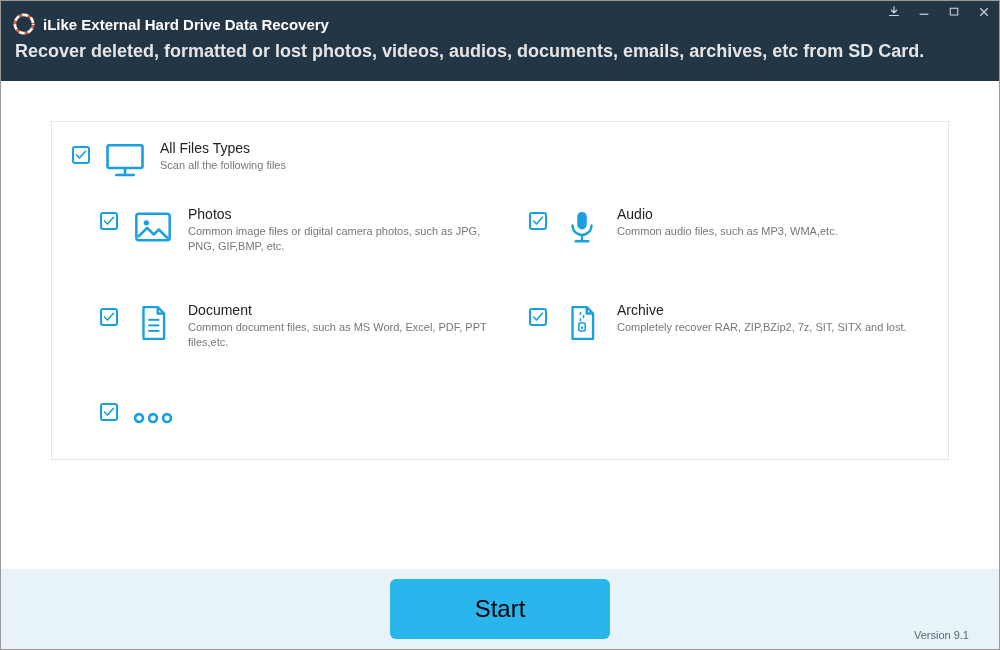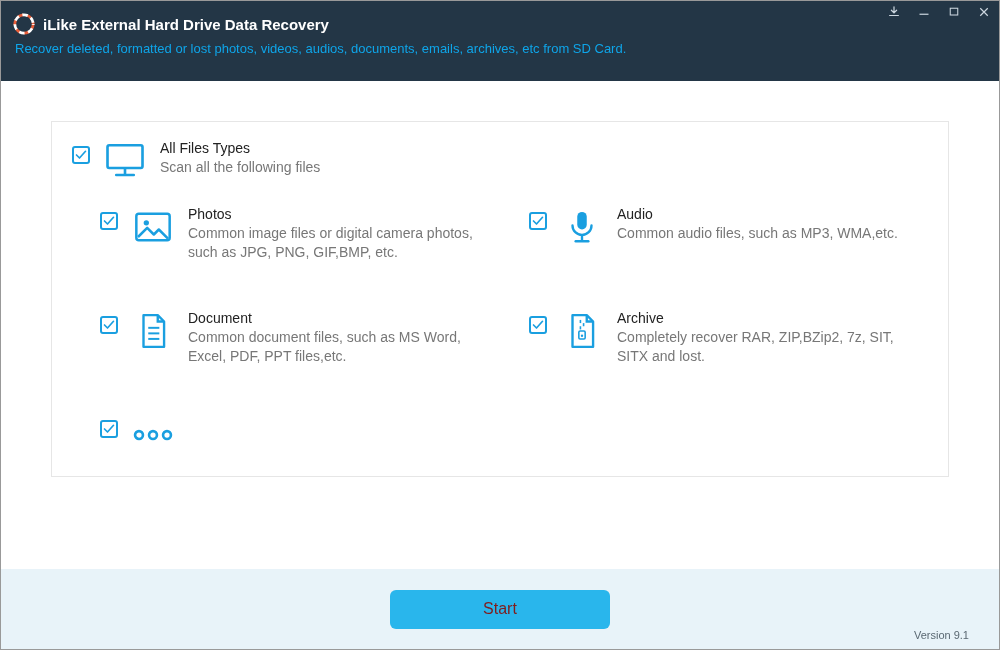--- a/index.html
+++ b/index.html
@@ -1,41 +1,41 @@
 <!DOCTYPE html>
 <html><head>
 <meta charset="utf-8">
 <style>
   * { box-sizing: border-box; margin: 0; padding: 0; }
   body { font-family: "Segoe UI", Tahoma, sans-serif; background: #f5f5f5; }
   .window { width: 1000px; height: 650px; background: #fff; position: relative; display: flex; flex-direction: column; border: 1px solid #999; }
   .titlebar { background: #233646; color: #b9c8d6; height: 80px; padding: 12px 20px 0 12px; position: relative; }
   .titlebar-top { display: flex; align-items: center; gap: 8px; }
   .app-title { color: #fff; font-size: 15px; font-weight: 600; }
-  .subtitle { color: #0ea5e9; font-size: 13px; margin-top: 6px; margin-left: 2px; }
+  .subtitle { color: #e5e5e5; font-size: 18px; margin-top: 6px; margin-left: 2px; font-weight: bold; }
   .win-controls { position: absolute; top: 0; right: 0; display: flex; }
   .win-btn { width: 30px; height: 22px; display: flex; align-items: center; justify-content: center; color: #ccd6df; cursor: pointer; font-size: 13px; }
   .logo-icon { width: 22px; height: 22px; }
 
   .body-area { flex: 1; background: #fff; padding: 40px 50px 4px 50px; }
   .panel { border: 1px solid #e6e6e6; padding: 10px 20px 20px 20px; }
 
   .row-top { display: flex; align-items: flex-start; padding: 8px 0 24px 0; }
   .grid { display: grid; grid-template-columns: 1fr 1fr; column-gap: 30px; row-gap: 48px; padding-left: 28px; }
 
   .item { display: flex; align-items: flex-start; gap: 14px; }
   .chk { width: 18px; height: 18px; border: 2px solid #1a9fe0; border-radius: 3px; display: flex; align-items: center; justify-content: center; margin-top: 6px; flex-shrink: 0; cursor: pointer; }
   .chk svg { width: 12px; height: 12px; }
   .icon-box { width: 42px; height: 42px; flex-shrink: 0; display: flex; align-items: center; justify-content: center; }
   .item-text { flex: 1; }
   .item-title { font-size: 14px; color: #222; margin-bottom: 2px; }
-  .item-desc { font-size: 14px; color: #777; line-height: 1.35; }
+  .item-desc { font-size: 11px; color: #777; line-height: 1.35; }
 
   .footer { background: #e8f3f9; height: 80px; display: flex; align-items: center; justify-content: center; position: relative; }
-  .start-btn { background: #29b6ec; color: #7f1d1d; font-size: 16px; border: none; border-radius: 6px; width: 220px; height: 39px; cursor: pointer; }
+  .start-btn { background: #29b6ec; color: #000000; font-size: 24px; border: none; border-radius: 6px; width: 220px; height: 60px; cursor: pointer; }
   .version { position: absolute; right: 30px; bottom: 8px; font-size: 11px; color: #5a6872; }
 </style>
 </head>
 <body>
 
 <div class="window">
 
   <div class="titlebar">
     <div class="win-controls">
       <div class="win-btn">

